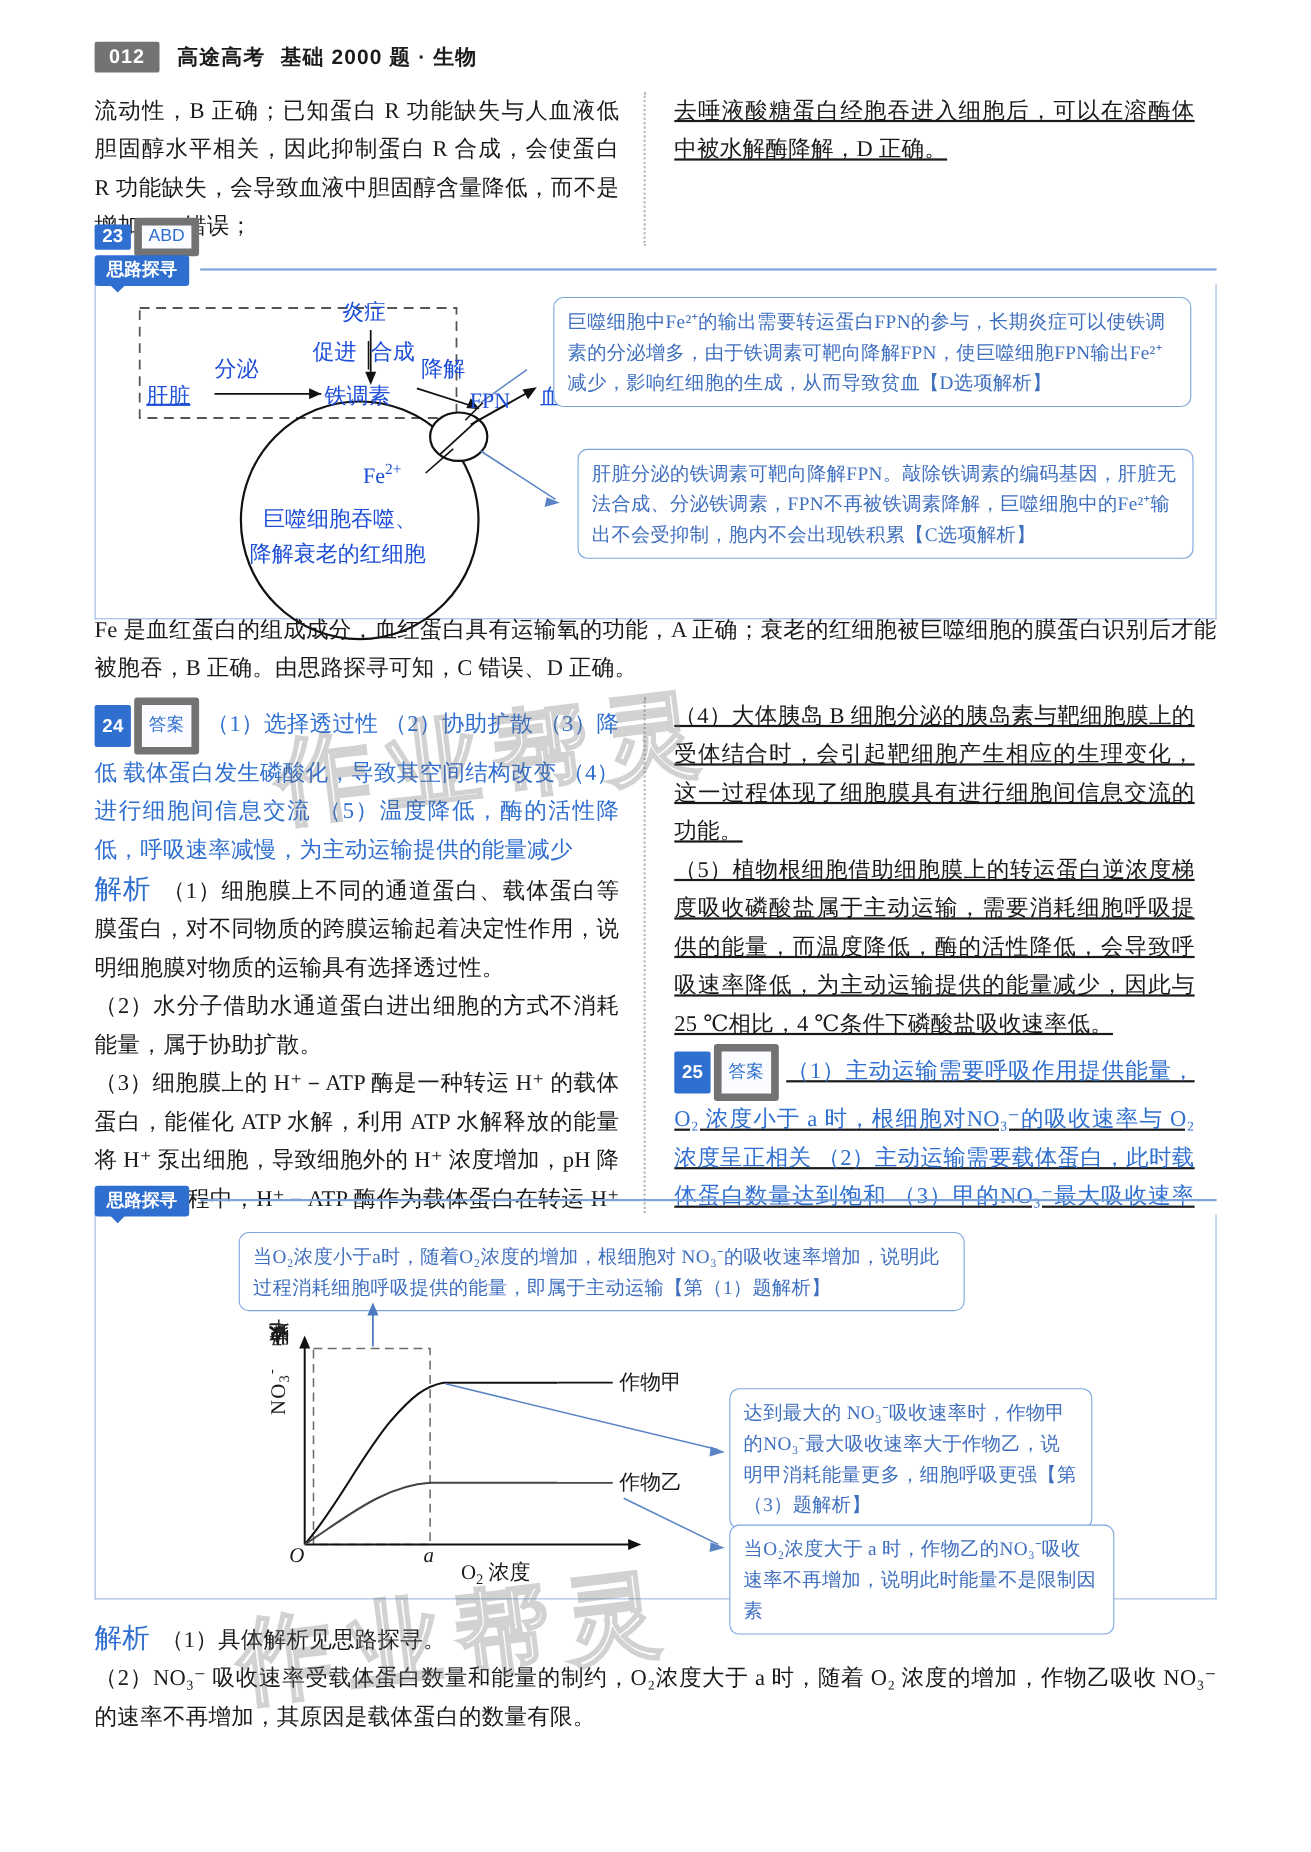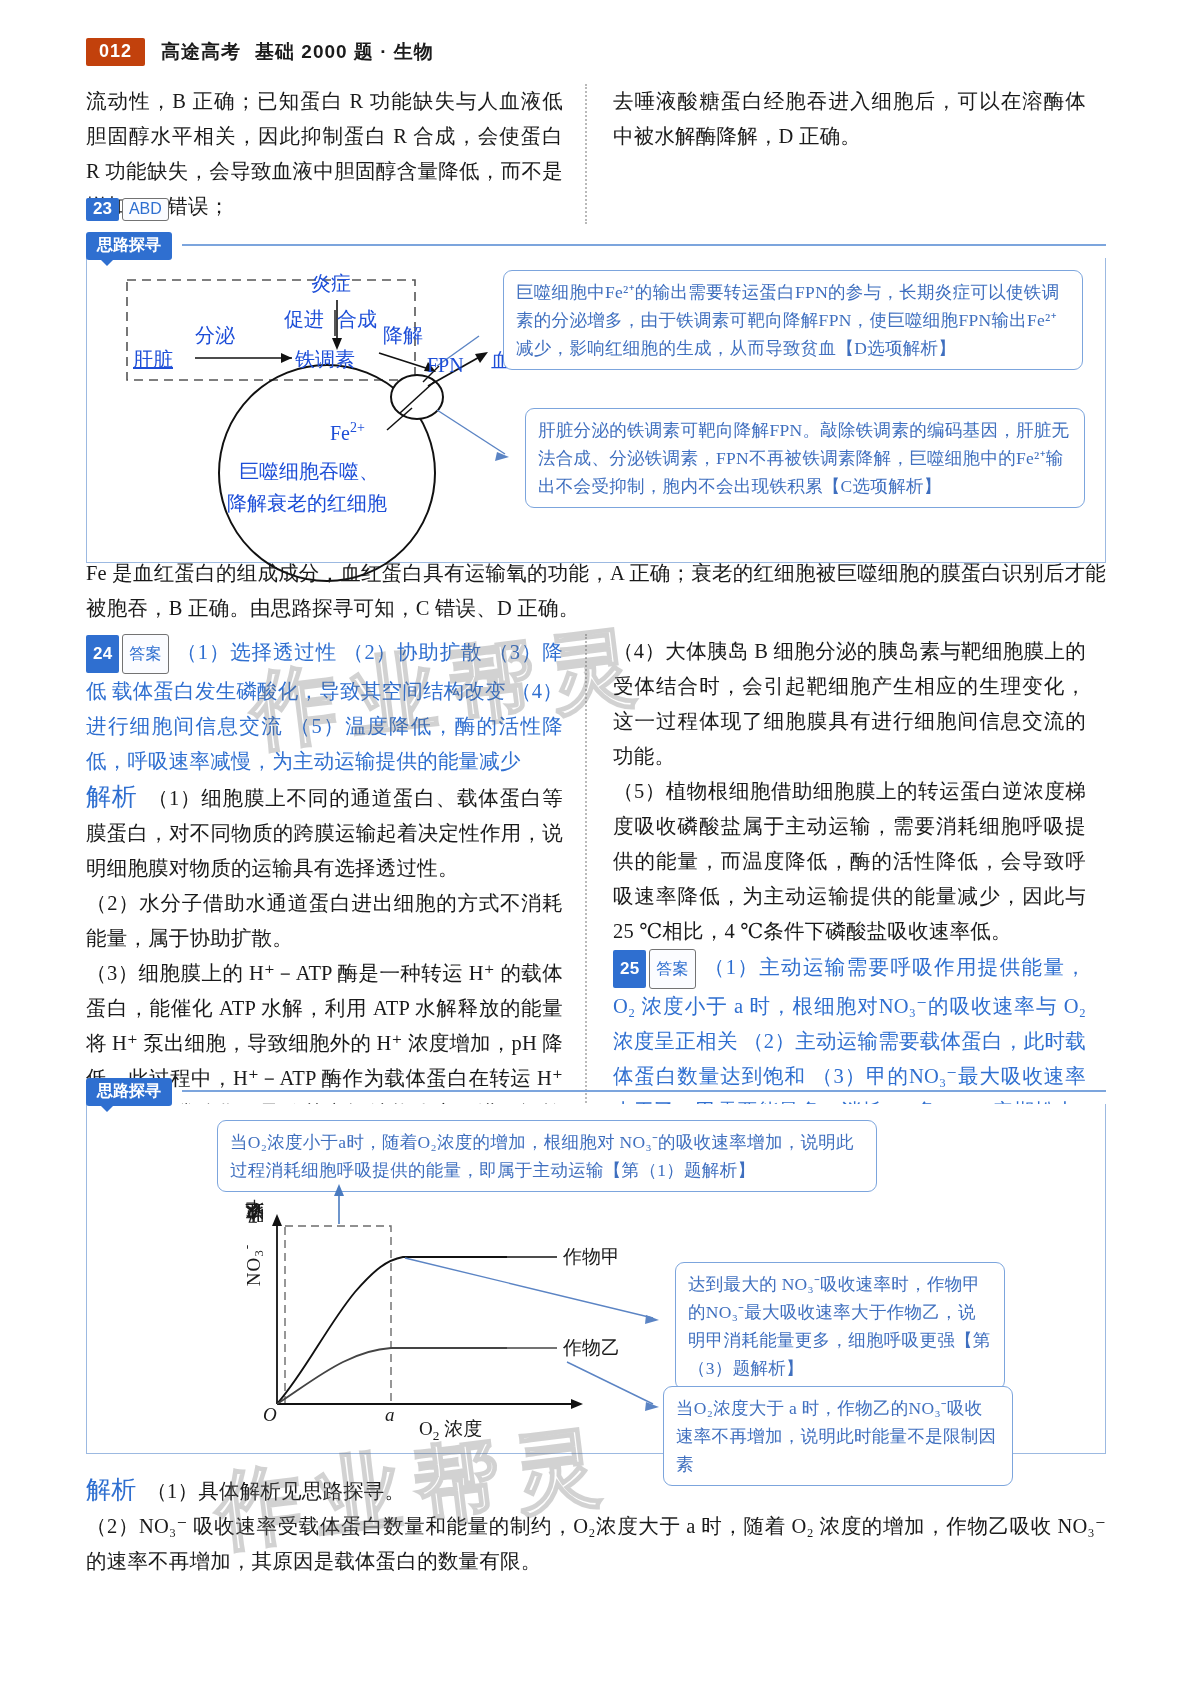--- a/index.html
+++ b/index.html
@@ -13,39 +13,39 @@
     overflow: hidden;
   }
   .page { position:relative; width:1192px; height:1684px; padding: 0; }
 
   
   .header {
     position:absolute; left:86px; top:38px;
     display:flex; align-items:center; gap:16px;
   }
   .pagenum {
-    background:#c2410c; color:#fff; font-weight:bold;
+    background:#737373; color:#fff; font-weight:bold;
     font-family:"Liberation Sans", sans-serif;
     font-size:18px; padding:3px 13px 4px; letter-spacing:1px;
     border-radius:2px;
   }
   .headtitle {
     font-family:"Liberation Sans", sans-serif;
     font-weight:bold; font-size:19px; color:#1b1b1b; letter-spacing:1px;
   }
   .headtitle .sp { display:inline-block; width:14px; }
 
   
   .cols {
     position:absolute; left:86px; top:84px; width:1020px;
     display:flex;
   }
   .col { width:495px; }
   .col.left { padding-right:18px; }
-  .col.right { padding-left:22px; }
+  .col.right { padding-left:22px;text-decoration:underline; }
   .divider {
     width:0; border-left:2px dotted #b9b9b9; margin:0 4px;
     align-self:stretch;
   }
   p.tx {
     margin:0 0 0 0; font-size:20.5px; line-height:35px;
     text-align:justify; letter-spacing:0.2px;
   }
   .blue { color:#2f6fd0; }
   .sup { font-size:0.7em; vertical-align:super; }
@@ -53,21 +53,21 @@
   .ital { font-style:italic; }
 
   
   .anstag { display:inline-block; vertical-align:middle; margin-right:7px; }
   .anstag .num {
     display:inline-block; background:#2f6fd0; color:#fff; font-weight:bold;
     font-family:"Liberation Sans", sans-serif; font-size:17px;
     padding:1px 7px 2px; border-radius:2px; vertical-align:middle;
   }
   .anstag .lbl {
-    display:inline-block; border:1px solid #737373; color:#2f6fd0;
+    display:inline-block; border:7px solid #737373; color:#2f6fd0;
     font-family:"Liberation Sans", sans-serif; font-size:16px;
     padding:1px 6px 2px; border-radius:3px; margin-left:3px;
     vertical-align:middle; background:#fbfcff;
   }
   .jiexi {
     color:#2f6fd0; font-family:"Liberation Sans", sans-serif;
     font-size:25px; margin-right:10px;
   }
 
   
@@ -290,21 +290,21 @@
           <line x1="304" y1="300" x2="304" y2="300" stroke="#111" stroke-width="1.4"></line>
         </svg>
 
         <span class="ylab" style="left:152px; top:130px;">NO<span class="sub">3</span><span class="sup">-</span> 吸收速率</span>
         <span class="axlabel ital" style="left:176px; top:300px;">O</span>
         <span class="axlabel ital" style="left:298px; top:300px;">a</span>
         <span class="axlabel" style="left:332px; top:312px;">O<span class="sub">2</span> 浓度</span>
         <span class="axlabel" style="left:476px; top:140px;">作物甲</span>
         <span class="axlabel" style="left:476px; top:231px;">作物乙</span>
 
-        <div class="bluenote" style="left:576px; top:158px; width:330px;margin-left:12px;">达到最大的 NO₃⁻吸收速率时，作物甲的NO₃⁻最大吸收速率大于作物乙，说明甲消耗能量更多，细胞呼吸更强【第（3）题解析】</div>
+        <div class="bluenote" style="left:576px; top:158px; width:330px;">达到最大的 NO₃⁻吸收速率时，作物甲的NO₃⁻最大吸收速率大于作物乙，说明甲消耗能量更多，细胞呼吸更强【第（3）题解析】</div>
         <div class="bluenote" style="left:576px; top:282px; width:350px;">当O₂浓度大于 a 时，作物乙的NO₃⁻吸收速率不再增加，说明此时能量不是限制因素</div>
       </div>
     </div>
   </div>
 
   <div style="position:absolute; left:86px; top:1472px; width:1020px;">
     <p class="tx"><span class="jiexi">解析</span><span>（1）具体解析见思路探寻。</span></p>
     <p class="tx">（2）NO₃⁻ 吸收速率受载体蛋白数量和能量的制约，O₂浓度大于 a 时，随着 O₂ 浓度的增加，作物乙吸收 NO₃⁻ 的速率不再增加，其原因是载体蛋白的数量有限。</p>
   </div>
 

